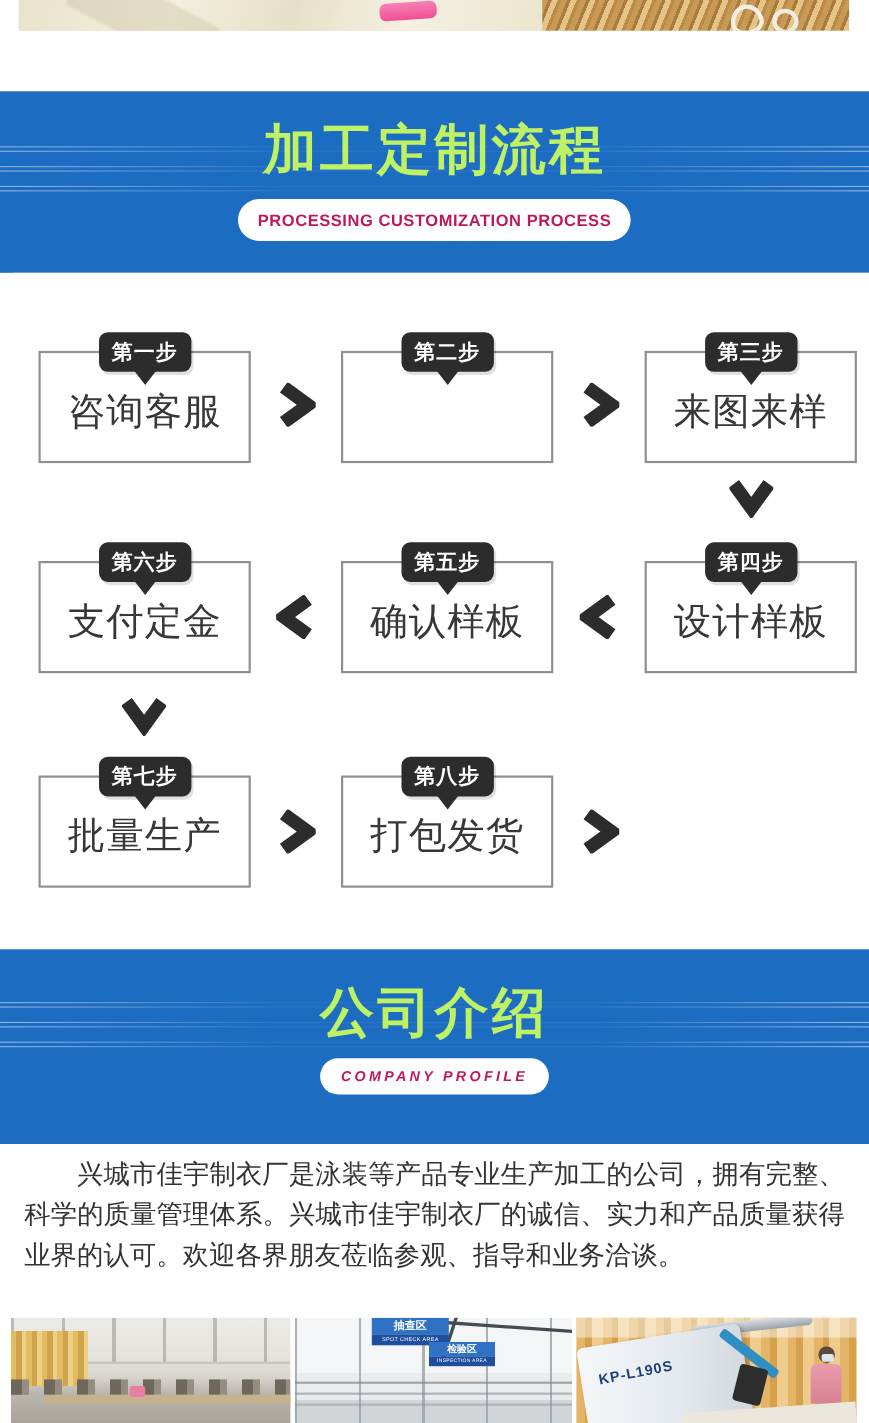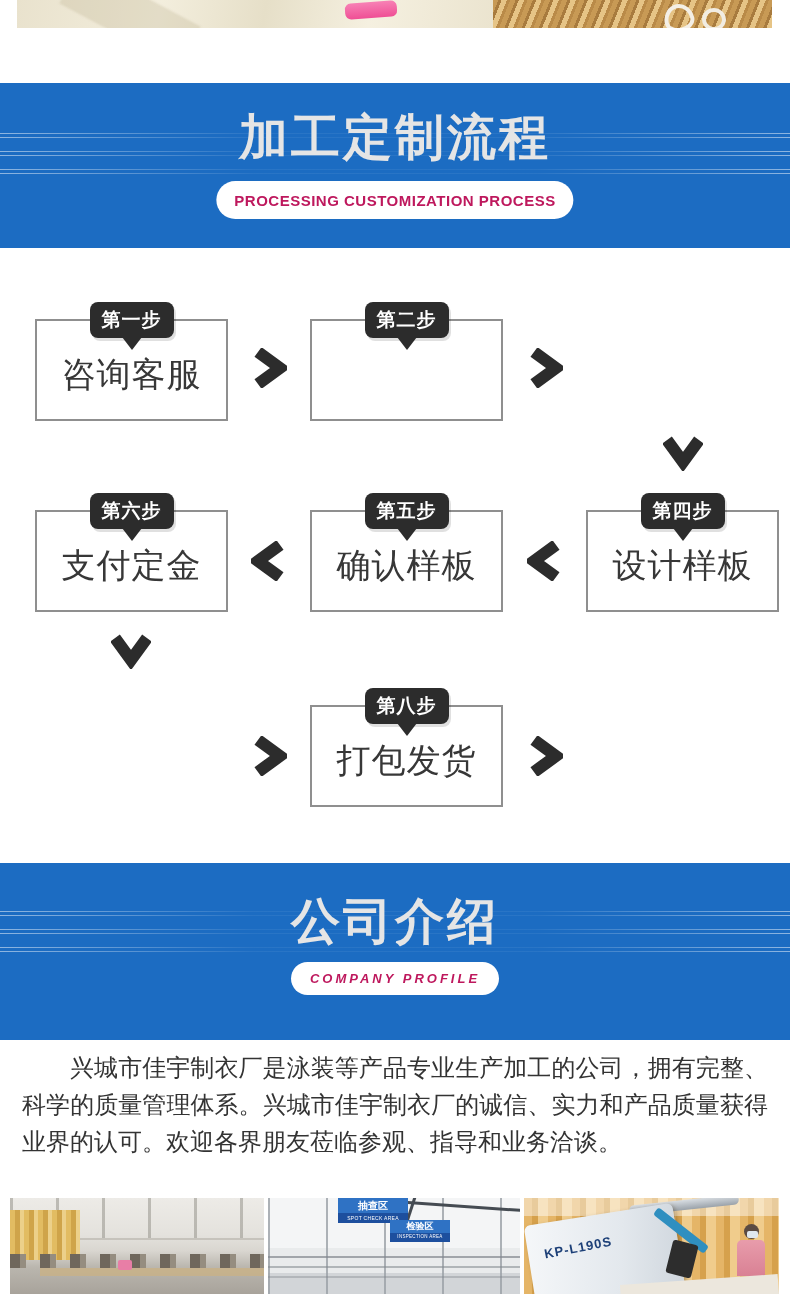--- a/index.html
+++ b/index.html
@@ -20,21 +20,21 @@
     border-radius:50% 50% 50% 50%/60% 60% 40% 40%;transform:rotate(-12deg);}
   .hero .rope2{position:absolute;right:46px;top:8px;width:16px;height:15px;border:4px solid #f1ece2;
     border-radius:50%;transform:rotate(10deg);}
 
   
   .banner{position:absolute;left:0;width:790px;background:#1c6cc2;overflow:hidden;}
   .banner-1{top:83px;height:165px;}
   .banner-2{top:863px;height:177px;}
   .dline{position:absolute;left:0;width:100%;height:1px;
     background:linear-gradient(90deg,rgba(255,255,255,.5),rgba(255,255,255,.06) 32%,rgba(255,255,255,.06) 68%,rgba(255,255,255,.5));}
-  .banner-title{position:absolute;left:0;width:100%;text-align:center;color:#e5e5e5;font-weight:bold;
+  .banner-title{position:absolute;left:0;width:100%;text-align:center;color:#bef264;font-weight:bold;
     font-size:49px;letter-spacing:3px;line-height:1;}
   .banner-1 .banner-title{top:30px;}
   .banner-2 .banner-title{top:34px;}
   .pill{position:absolute;left:50%;transform:translateX(-50%);background:#fff;color:#be185d;
     display:flex;align-items:center;justify-content:center;font-weight:bold;white-space:nowrap;}
   .pill-1{top:98px;height:38px;min-width:304px;border-radius:19px;font-size:15px;letter-spacing:.5px;padding:0 18px;}
   .pill-2{top:99px;height:33px;min-width:180px;border-radius:17px;font-size:13px;letter-spacing:3px;padding:0 14px;font-style:italic;}
 
   
   .flow{position:absolute;left:0;top:248px;width:790px;height:615px;background:#fff;margin-left:12px;}
@@ -145,20 +145,24 @@
         </svg>
     </div>
     <div class="step-box r1 c2">
       <div class="badge">第二步</div>
     </div>
     <div class="arrow" style="left:515px;top:100px">
       <svg viewBox="0 0 36 40">
           <polyline points="7,4 29,20 7,36" fill="none" stroke="#2c2c2c" stroke-width="12"></polyline>
         </svg>
     </div>
+    <div class="step-box r1 c3">
+      <div class="badge">第三步</div>
+      <div class="step-label">来图来样</div>
+    </div>
     <div class="arrow" style="left:651px;top:185px;width:40px;height:38px">
       <svg viewBox="0 0 40 38">
           <polyline points="4,7 20,29 36,7" fill="none" stroke="#2c2c2c" stroke-width="12"></polyline>
         </svg>
     </div>
 
     <div class="step-box r2 c3">
       <div class="badge">第四步</div>
       <div class="step-label">设计样板</div>
     </div>
@@ -179,20 +183,24 @@
     <div class="step-box r2 c1">
       <div class="badge">第六步</div>
       <div class="step-label">支付定金</div>
     </div>
     <div class="arrow" style="left:99px;top:383px;width:40px;height:38px">
       <svg viewBox="0 0 40 38">
           <polyline points="4,7 20,29 36,7" fill="none" stroke="#2c2c2c" stroke-width="12"></polyline>
         </svg>
     </div>
 
+    <div class="step-box r3 c1">
+      <div class="badge">第七步</div>
+      <div class="step-label">批量生产</div>
+    </div>
     <div class="arrow" style="left:239px;top:488px">
       <svg viewBox="0 0 36 40">
           <polyline points="7,4 29,20 7,36" fill="none" stroke="#2c2c2c" stroke-width="12"></polyline>
         </svg>
     </div>
     <div class="step-box r3 c2">
       <div class="badge">第八步</div>
       <div class="step-label">打包发货</div>
     </div>
     <div class="arrow" style="left:515px;top:488px">

